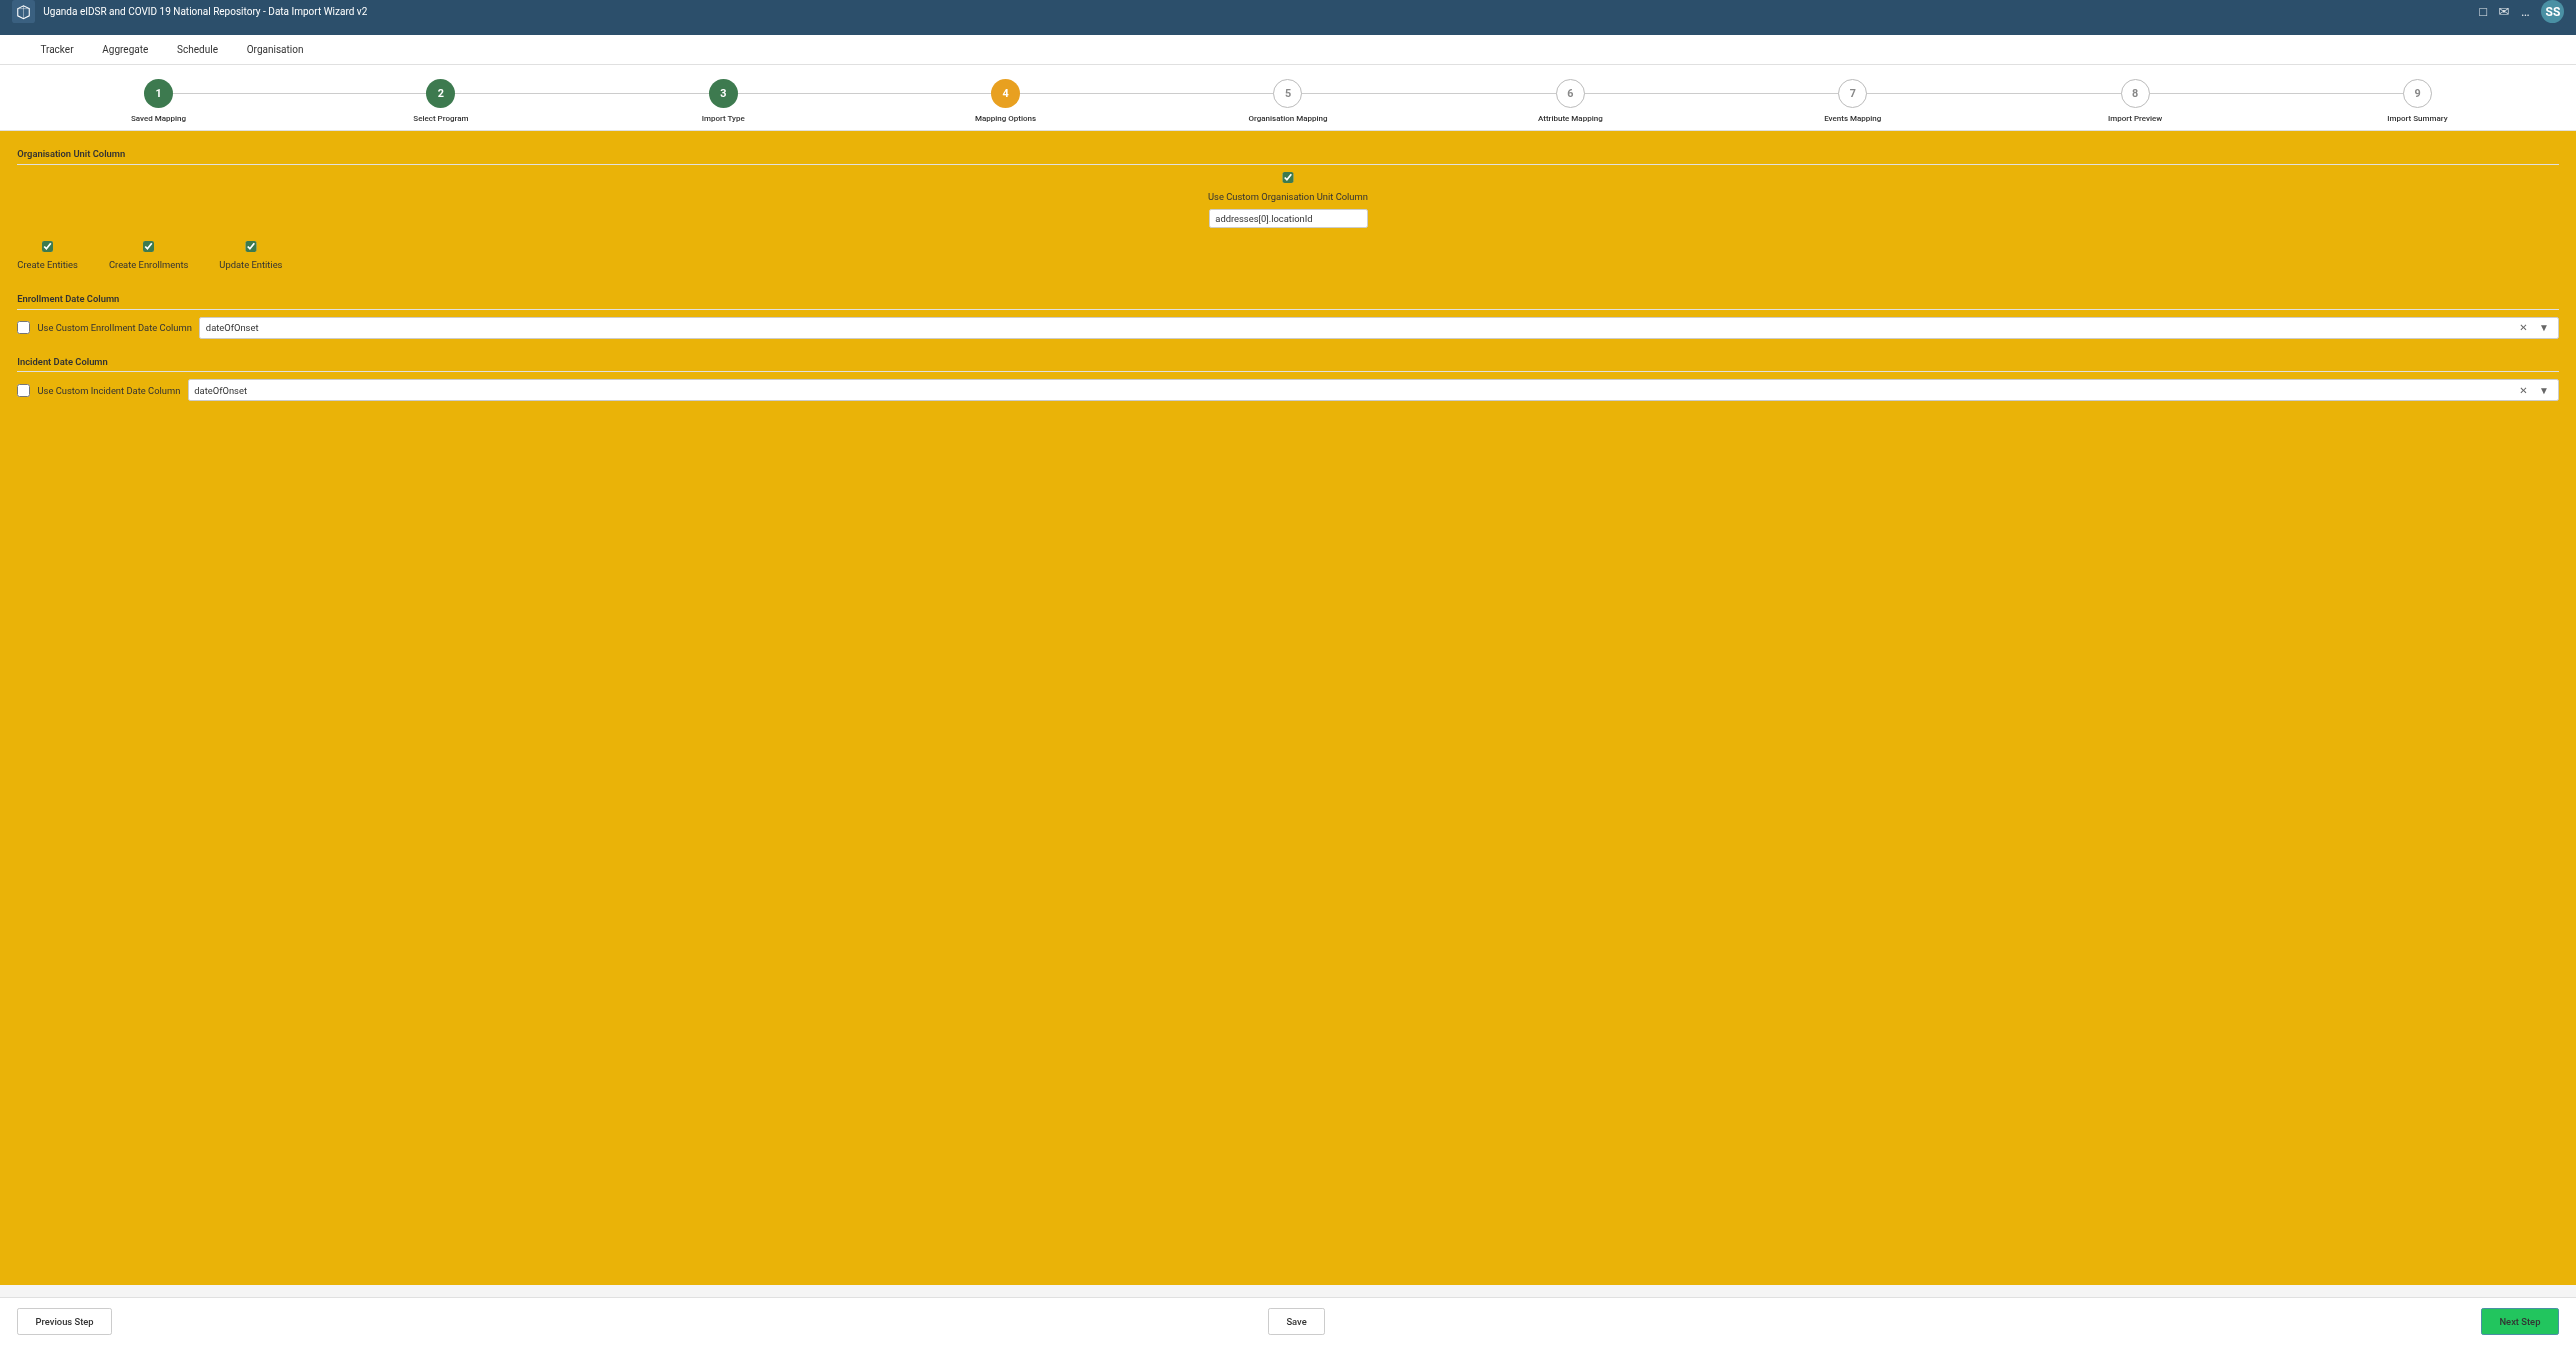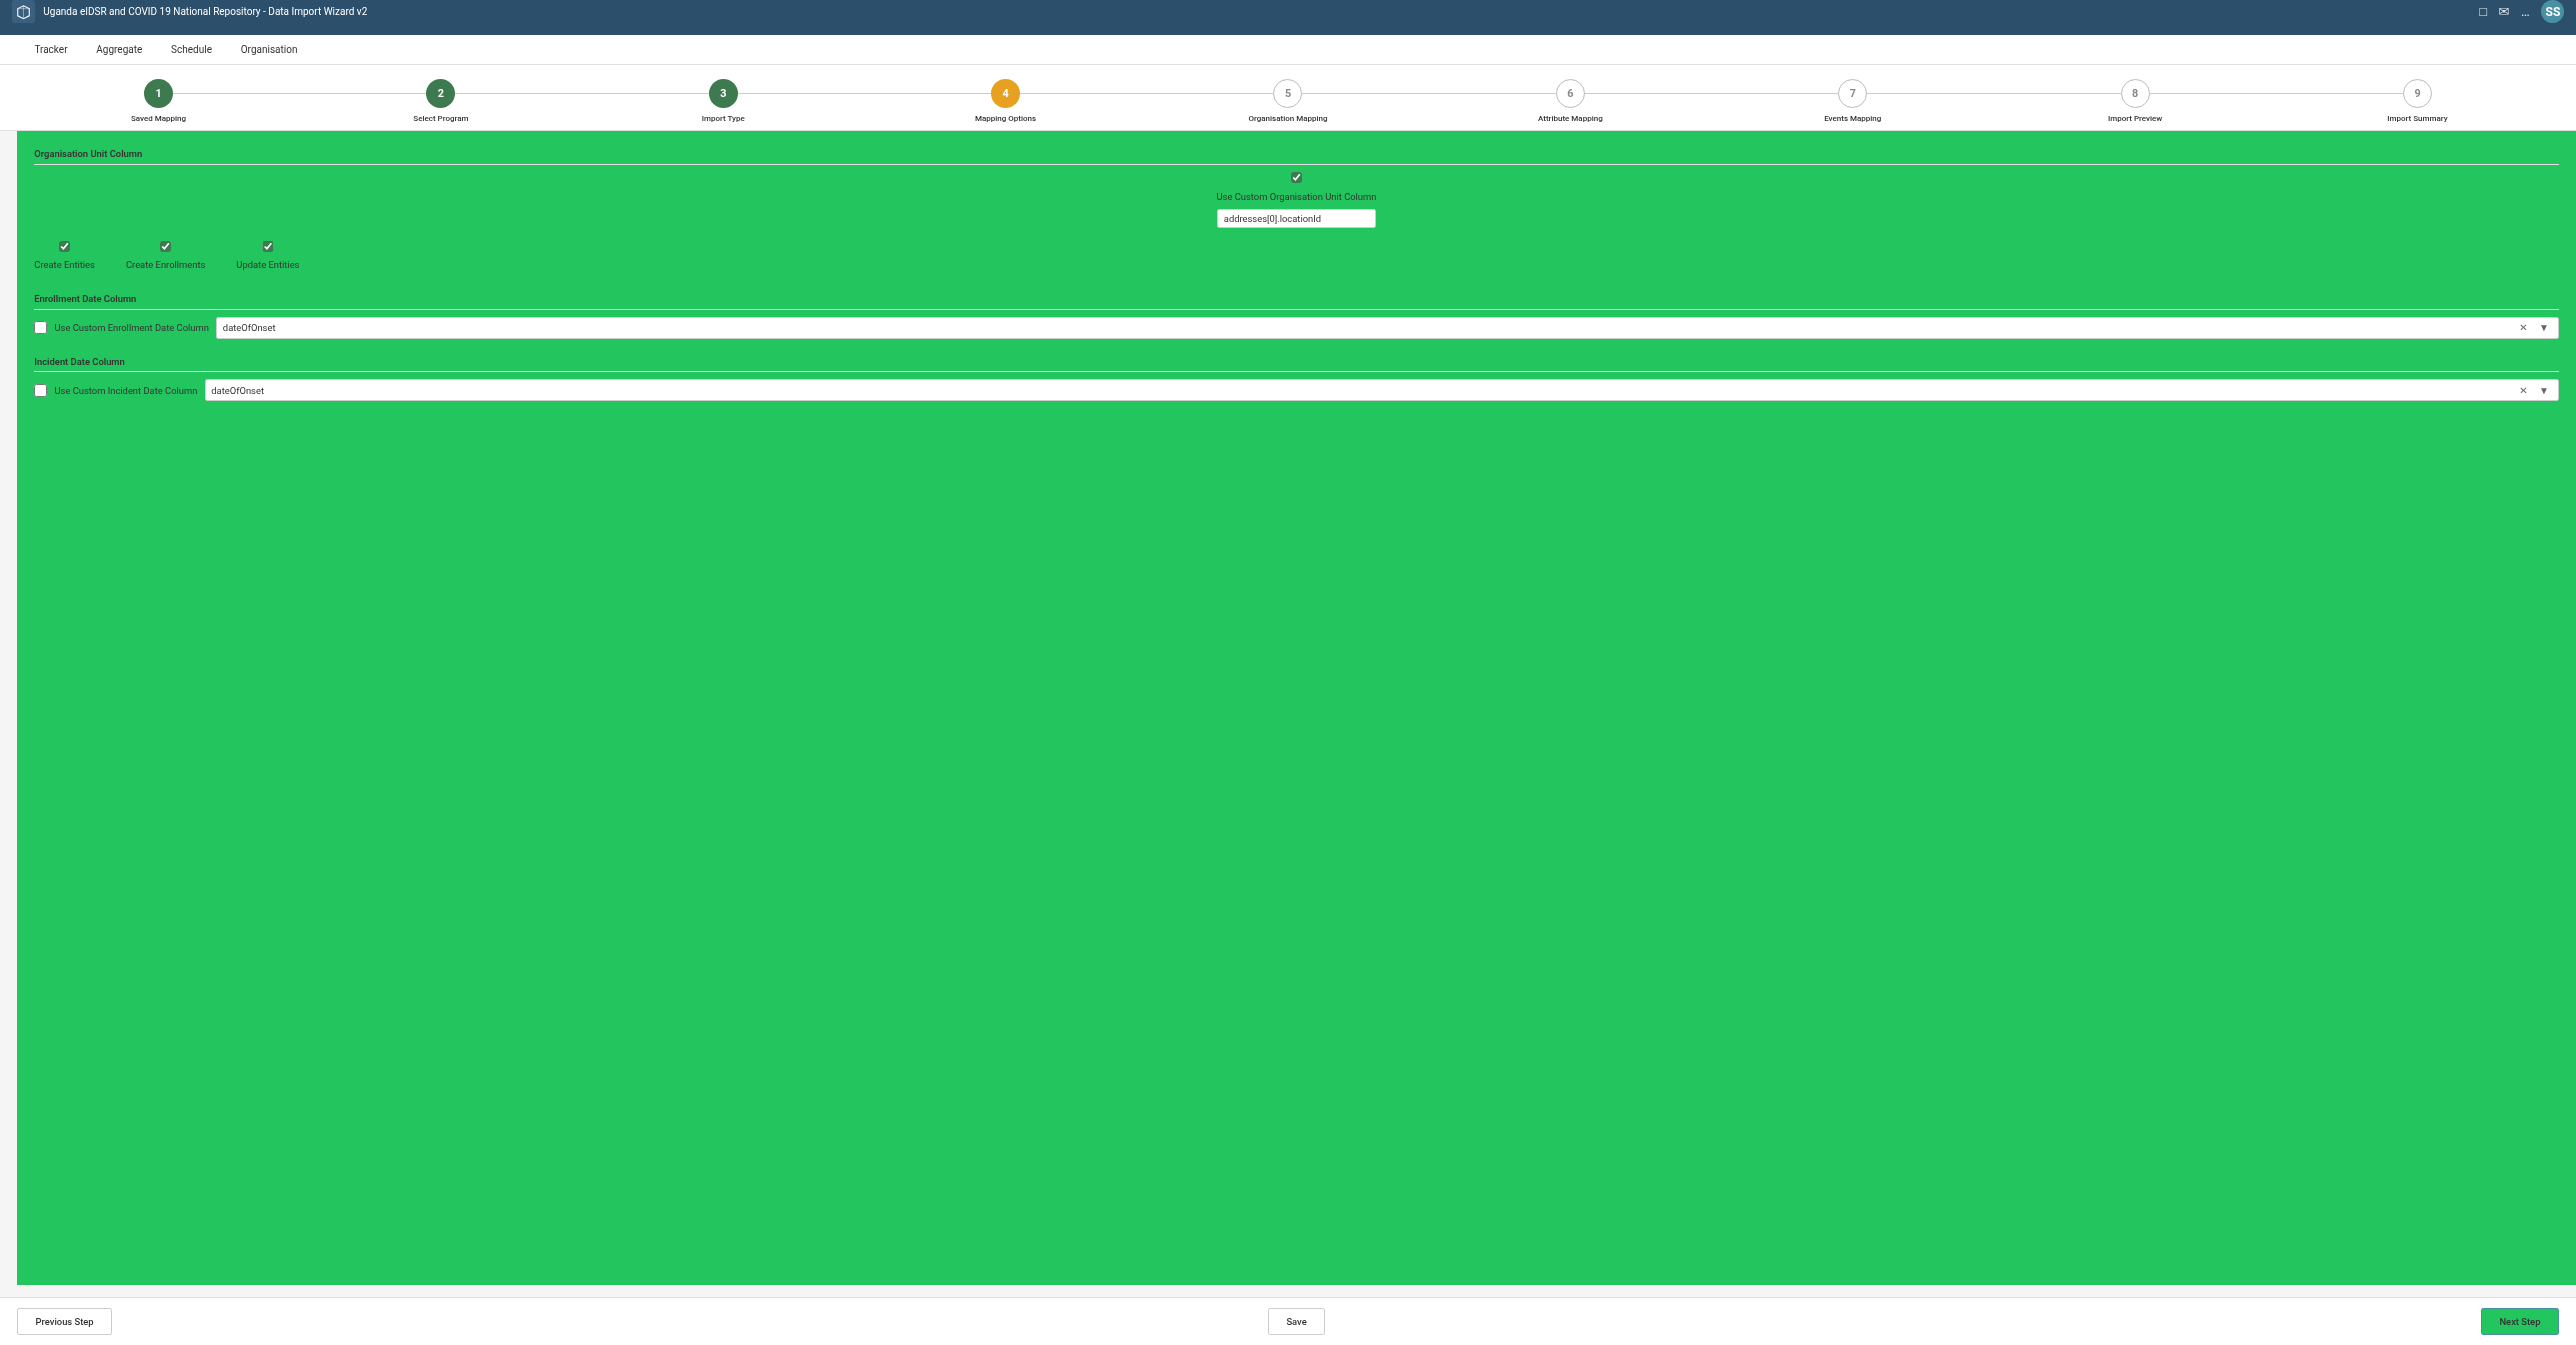--- a/index.html
+++ b/index.html
@@ -70,21 +70,21 @@
       justify-content: center;
       font-size: 12px;
       font-weight: bold;
       cursor: pointer;
     }
 
     
     .nav-tabs {
       background: white;
       display: flex;
-      padding: 0 20px;
+      padding: 0 26px;
       border-bottom: 0.7px solid #e0e0e0;
       flex-shrink: 0;
     }
 
     .nav-tab {
       padding: 8.7px 14.4px;
       font-size: 10px;
       color: #333;
       cursor: pointer;
       border-bottom: 1.4px solid transparent;
@@ -156,23 +156,22 @@
       font-size: 8px;
       color: #333;
       text-align: center;
       font-weight: 500;
       white-space: nowrap;
     }
 
     
     .main-content {
       flex: 1;
-      background: #22c55e;
+      background: #eab308;
       padding: 17.3px;
-      margin-left: 17px;
     }
 
     .section-title {
       font-size: 9.4px;
       font-weight: 600;
       color: #333;
       margin-bottom: 7.2px;
       padding-bottom: 4.3px;
       border-bottom: 0.7px solid #e0e0e0;
     }

